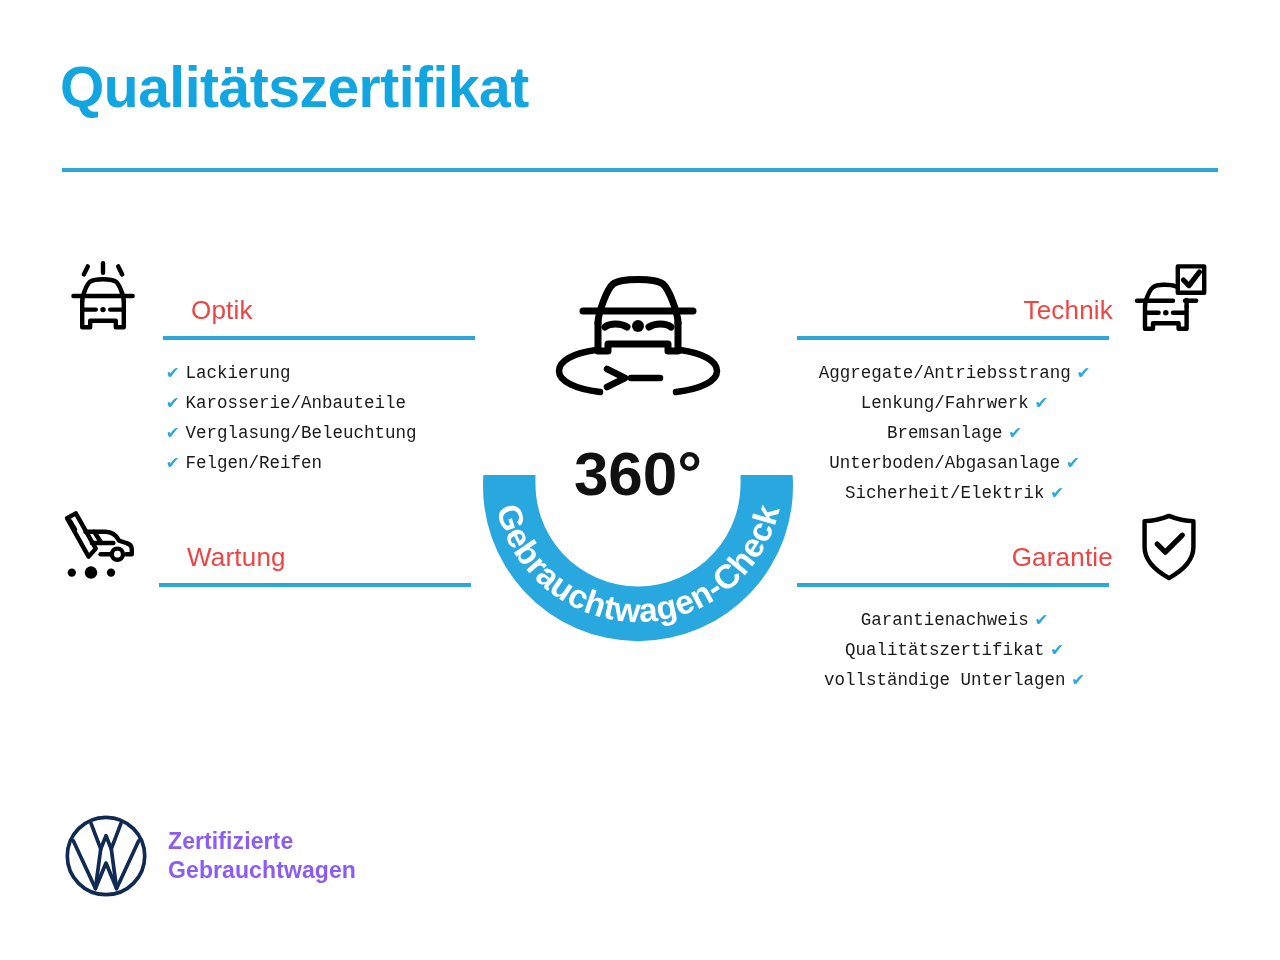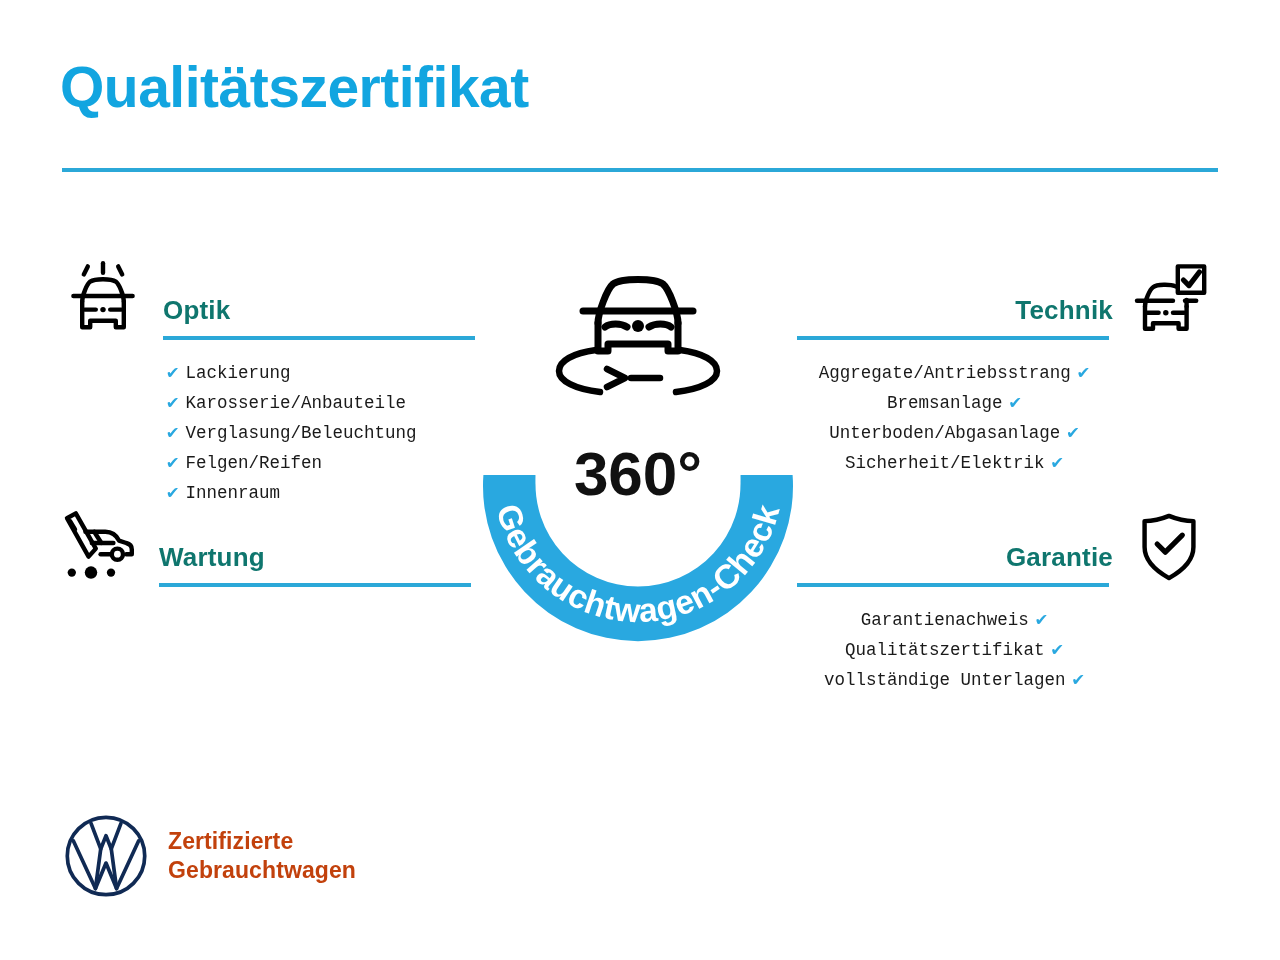--- a/index.html
+++ b/index.html
@@ -57,24 +57,25 @@
     align-items: center;
     justify-content: center;
   }
   .left .sec-icon  { left: 4px; }
   .right .sec-icon { right: 4px; }
 
   .sec-title {
     position: absolute;
     bottom: 14px;
     font-size: 26px;
-    font-weight: bold;
-    color: #0f766e;
+    font-weight: normal;
+    color: #ef4444;
     letter-spacing: 0.2px;
     white-space: nowrap;
+    margin-left: 28px;
   }
   .left .sec-title  { left: 107px; }
   .right .sec-title { right: 103px; }
 
   .sec-underline {
     position: absolute;
     bottom: 0;
     height: 4px;
     width: 312px;
     background: #2BA8D8;
@@ -125,21 +126,21 @@
     top: 812px;
     display: flex;
     align-items: center;
   }
   #brand-logo { width: 88px; height: 88px; flex: none; }
   #brand-text {
     margin-left: 18px;
     font-size: 23px;
     font-weight: bold;
     line-height: 1.28;
-    color: #c2410c;
+    color: #8b5cf6;
     letter-spacing: 0.1px;
   }
   #brand-text div { white-space: nowrap; }
 </style>
 </head>
 <body>
 
 <div id="page-title">Qualitätszertifikat</div>
 <div id="title-rule"></div>
 
@@ -159,21 +160,20 @@
       </svg>
     </span>
     <span class="sec-title">Optik</span>
     <span class="sec-underline"></span>
   </div>
   <ul class="check-list">
     <li><span class="chk">✔</span><span>Lackierung</span></li>
     <li><span class="chk">✔</span><span>Karosserie/Anbauteile</span></li>
     <li><span class="chk">✔</span><span>Verglasung/Beleuchtung</span></li>
     <li><span class="chk">✔</span><span>Felgen/Reifen</span></li>
-    <li><span class="chk">✔</span><span>Innenraum</span></li>
   </ul>
 </div>
 
 <div id="section-wartung" class="section left">
   <div class="sec-head">
     <span class="sec-icon">
       <svg viewBox="0 0 100 100" width="80" height="80" fill="none" stroke="#000" stroke-width="5.5" stroke-linecap="round" stroke-linejoin="round">
         <path d="M10 14 L21 8 L46 52 L37 62 Z"></path>
         <line x1="14" y1="18" x2="20" y2="28"></line>
         <path d="M33 31 L58 31 C66 31 72 36 75 42 L84 45 C88 46 91 49 91 53 L91 59 L84 59"></path>
@@ -205,20 +205,21 @@
         <circle cx="46" cy="66" r="3.4" fill="#000" stroke="none"></circle>
         <rect x="61" y="8" width="33" height="33"></rect>
         <path d="M68 25 L75 32 L88 15" stroke-width="6.5"></path>
       </svg>
     </span>
     <span class="sec-title">Technik</span>
     <span class="sec-underline"></span>
   </div>
   <ul class="check-list">
     <li><span>Aggregate/Antriebsstrang</span><span class="chk">✔</span></li>
+    <li><span>Lenkung/Fahrwerk</span><span class="chk">✔</span></li>
     <li><span>Bremsanlage</span><span class="chk">✔</span></li>
     <li><span>Unterboden/Abgasanlage</span><span class="chk">✔</span></li>
     <li><span>Sicherheit/Elektrik</span><span class="chk">✔</span></li>
   </ul>
 </div>
 
 <div id="section-garantie" class="section right">
   <div class="sec-head">
     <span class="sec-icon">
       <svg viewBox="0 0 100 100" width="74" height="74" fill="none" stroke="#000" stroke-width="6" stroke-linecap="round" stroke-linejoin="round">

